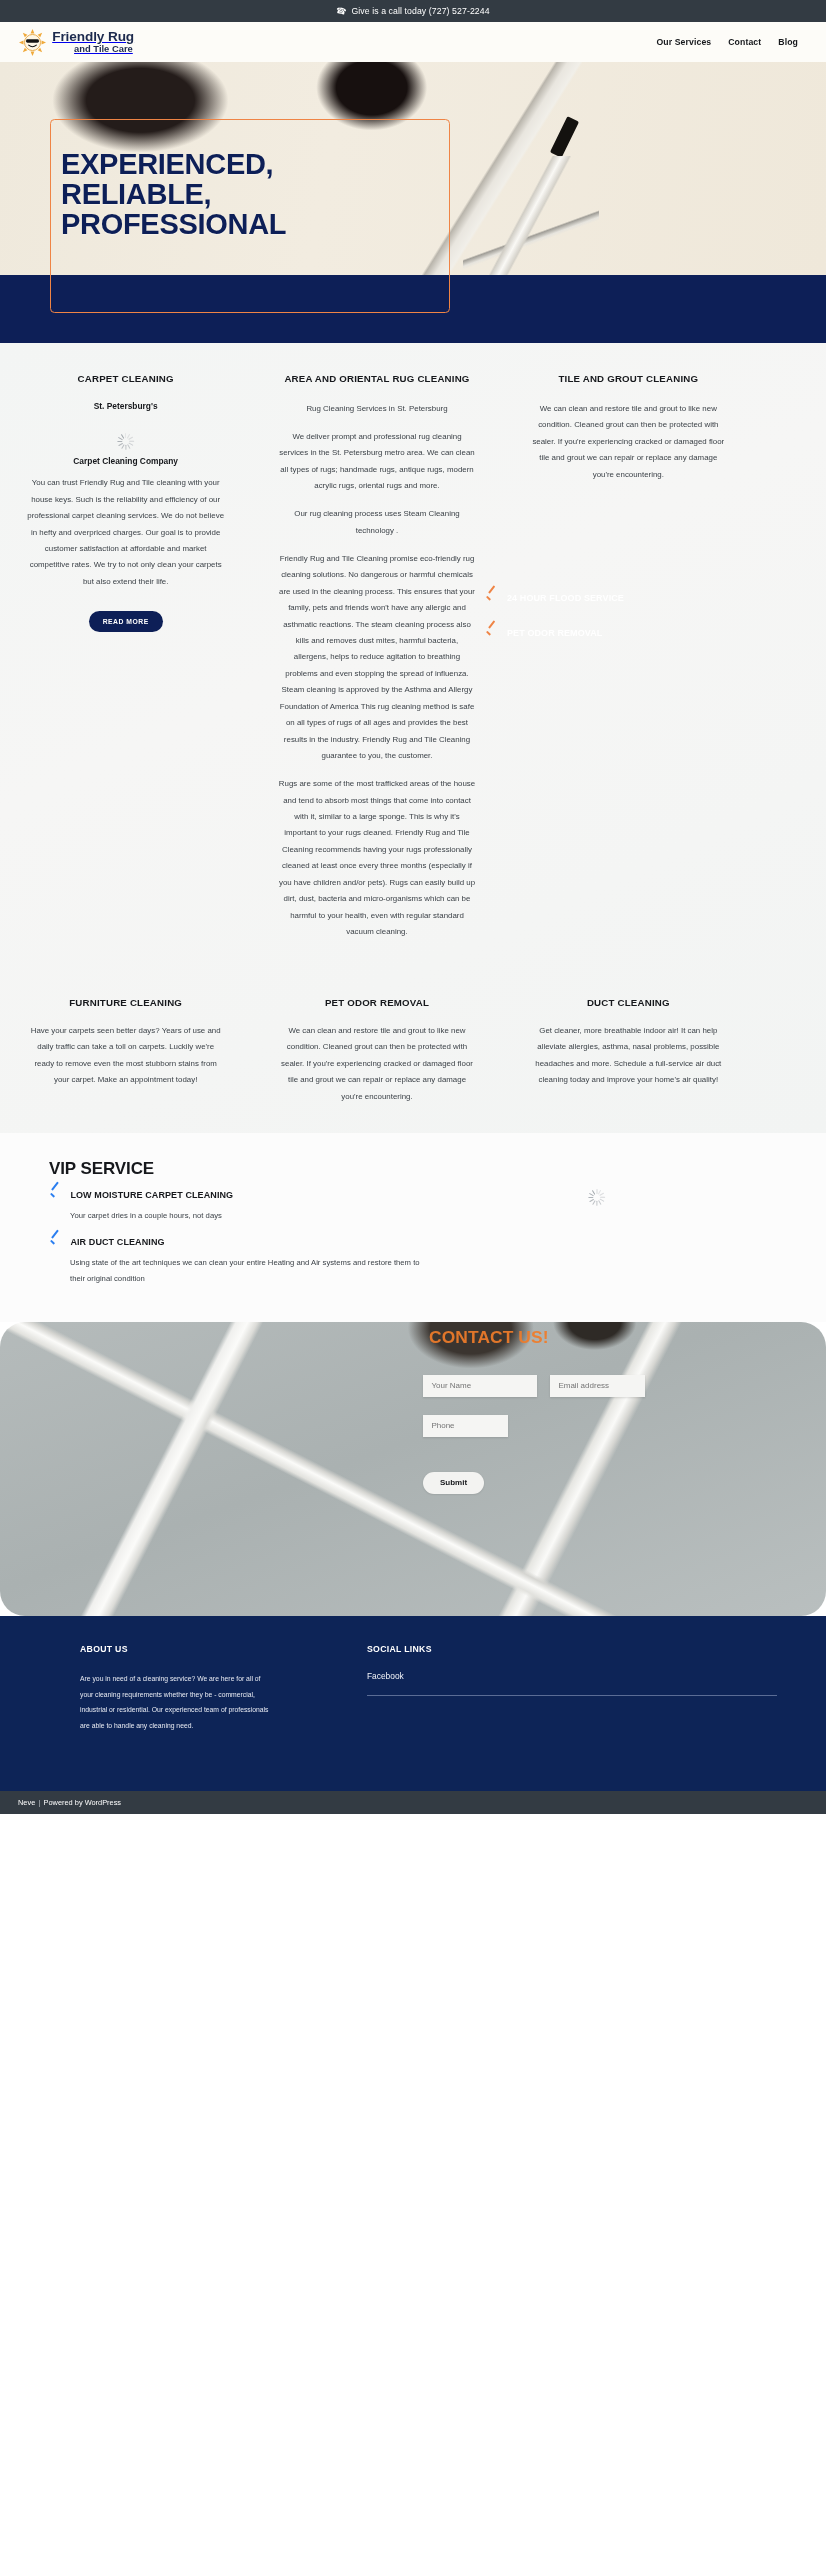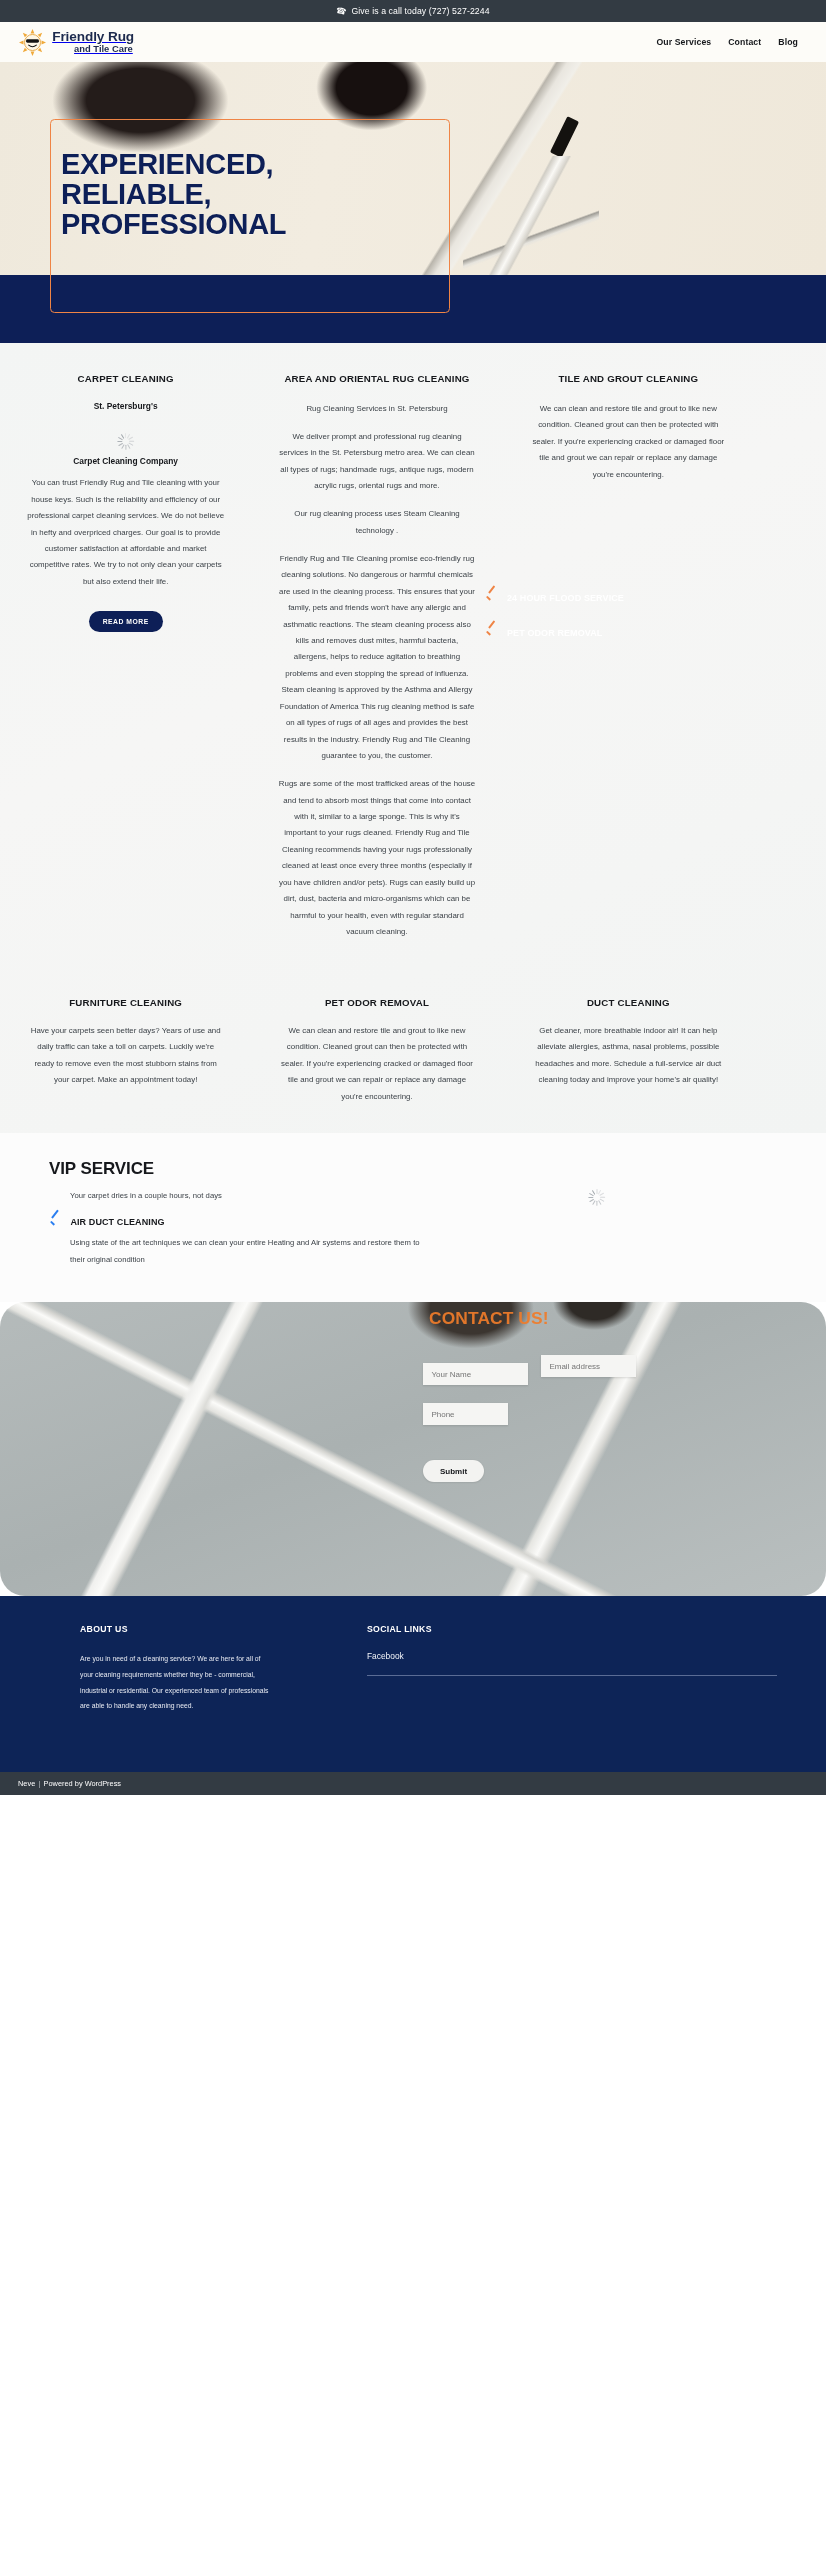--- a/index.html
+++ b/index.html
@@ -322,21 +322,21 @@
     background: #f5f5f3;
     border: 0;
     height: 22px;
     padding: 0 8.4px;
     font-size: 8px;
     color: #6a6f75;
     font-family: inherit;
     box-shadow: 0 0.6px 1.9px rgba(0,0,0,.12);
     outline: none;
   }
-  .c-name  { width: 105px; margin-top: 8px; }
+  .c-name  { width: 114px; }
   .c-email { width: 95px; }
   .c-phone { width: 85px; }
   .cmsg {
     width: 274px;
     height: 46px;
     background: #f5f5f3;
     border: 0;
     padding: 6.5px 8.4px;
     font-size: 8px;
     color: #6a6f75;
@@ -533,20 +533,24 @@
       <i style="transform: rotate(180deg); opacity: 0.59;"></i>
       <i style="transform: rotate(210deg); opacity: 0.66;"></i>
       <i style="transform: rotate(240deg); opacity: 0.73;"></i>
       <i style="transform: rotate(270deg); opacity: 0.79;"></i>
       <i style="transform: rotate(300deg); opacity: 0.86;"></i>
       <i style="transform: rotate(330deg); opacity: 0.93;"></i>
     </div>
   <h2>VIP SERVICE</h2>
 
   <div class="vip-item">
+    <div class="vip-head">
+      <span class="vip-check"></span>
+      <span class="vip-title">LOW MOISTURE CARPET CLEANING</span>
+    </div>
     <div class="vip-desc">Your carpet dries in a couple hours, not days</div>
   </div>
 
 
   <div class="vip-item">
     <div class="vip-head">
       <span class="vip-check"></span>
       <span class="vip-title">AIR DUCT CLEANING</span>
     </div>
     <div class="vip-desc">Using state of the art techniques we can clean your entire Heating and Air systems and restore them to their original condition</div>

